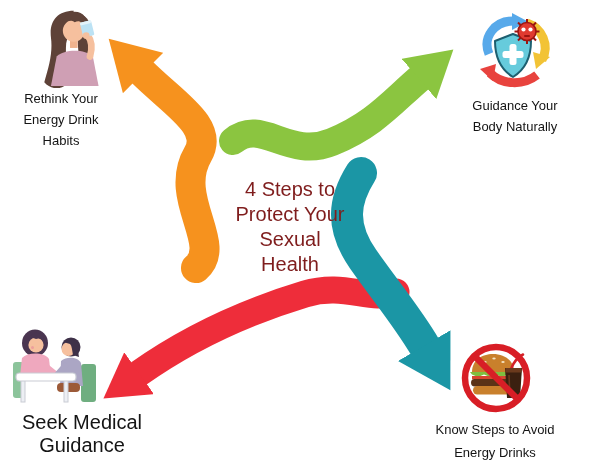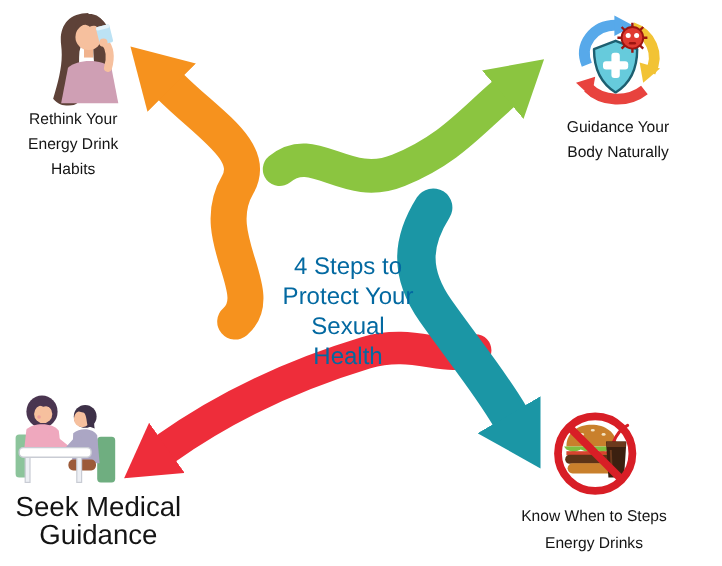--- a/index.html
+++ b/index.html
@@ -7,26 +7,26 @@
     position:relative;width:602px;height:472px;background:#ffffff;overflow:hidden;
     font-family:"Liberation Sans", sans-serif;color:#1d1d1d;
   }
   .arrows-layer{position:absolute;left:0;top:0;width:602px;height:472px;}
   .step-label{
     position:absolute;text-align:center;white-space:pre-line;
     font-size:13px;line-height:21px;color:#141414;font-weight:400;
   }
   .label-tl{left:0px;top:88px;width:122px;}
   .label-tr{left:438px;top:95px;width:154px;}
-  .label-bl{left:8px;top:411px;width:148px;font-size:23px;line-height:23px;}
+  .label-bl{left:8px;top:411px;width:148px;font-size:20px;line-height:23px;}
   .label-br{left:407px;top:418px;width:176px;line-height:23px;}
   .center-title{
     position:absolute;left:220px;top:177px;width:140px;
     text-align:center;white-space:pre-line;
-    font-size:20px;line-height:25px;font-weight:500;color:#0369a1;margin-top:33px;
+    font-size:20px;line-height:25px;font-weight:500;color:#7f1d1d;
   }
   .illus{position:absolute;}
   .illus-tl{left:30px;top:6px;width:80px;height:82px;}
   .illus-tr{left:468px;top:10px;width:90px;height:80px;}
   .illus-bl{left:12px;top:328px;width:86px;height:78px;}
   .illus-br{left:461px;top:341px;width:72px;height:72px;}
   .illus svg{display:block;width:100%;height:100%;}
 </style>
 </head>
 <body>
@@ -157,21 +157,21 @@
     </svg>
   </div>
 
   <div class="step-label label-tl">Rethink Your
 Energy Drink
 Habits</div>
   <div class="step-label label-tr">Guidance Your
 Body Naturally</div>
   <div class="step-label label-bl">Seek Medical
 Guidance</div>
-  <div class="step-label label-br">Know When to Steps
+  <div class="step-label label-br">Know Steps to Avoid
 Energy Drinks</div>
 
   <div class="center-title">4 Steps to
 Protect Your
 Sexual
 Health</div>
 
 </div>
 
 </body></html>

